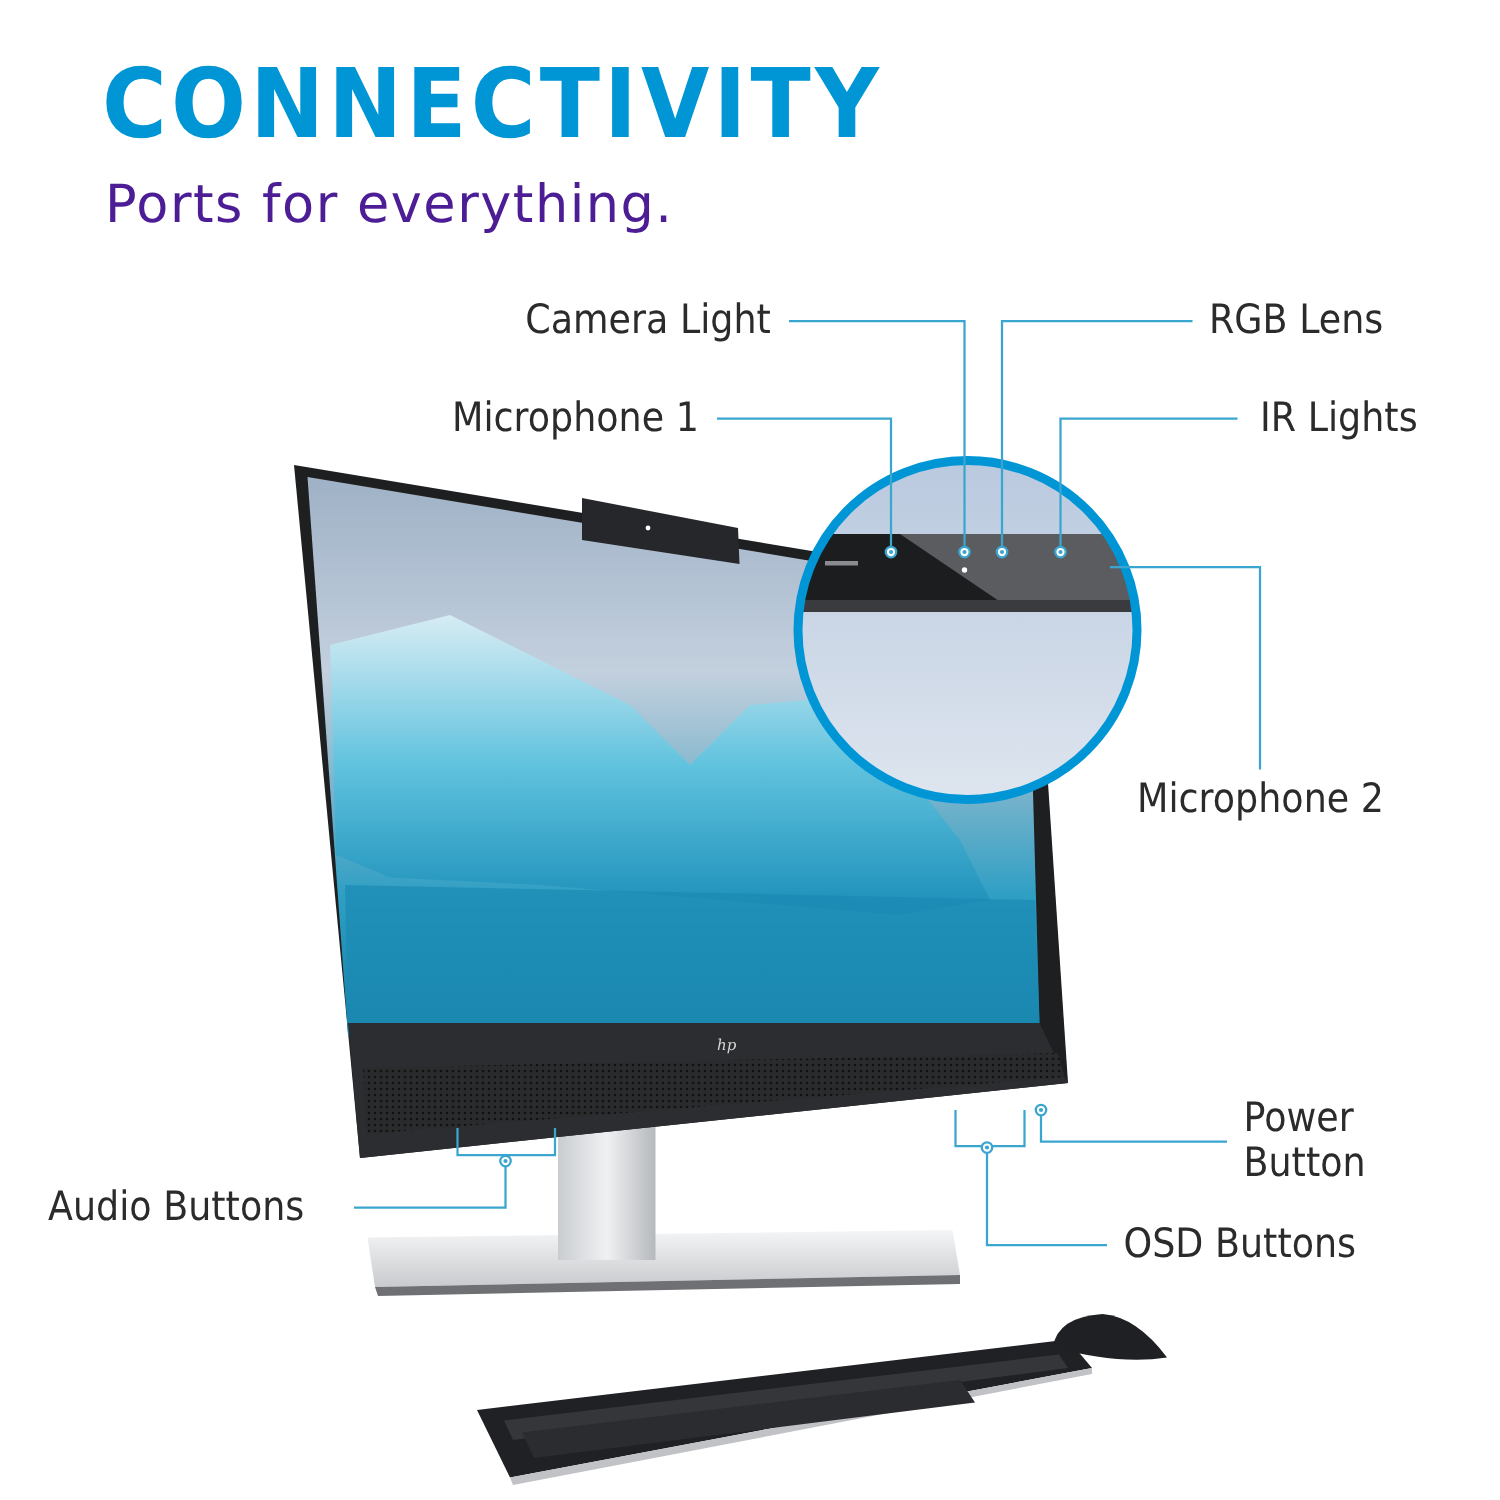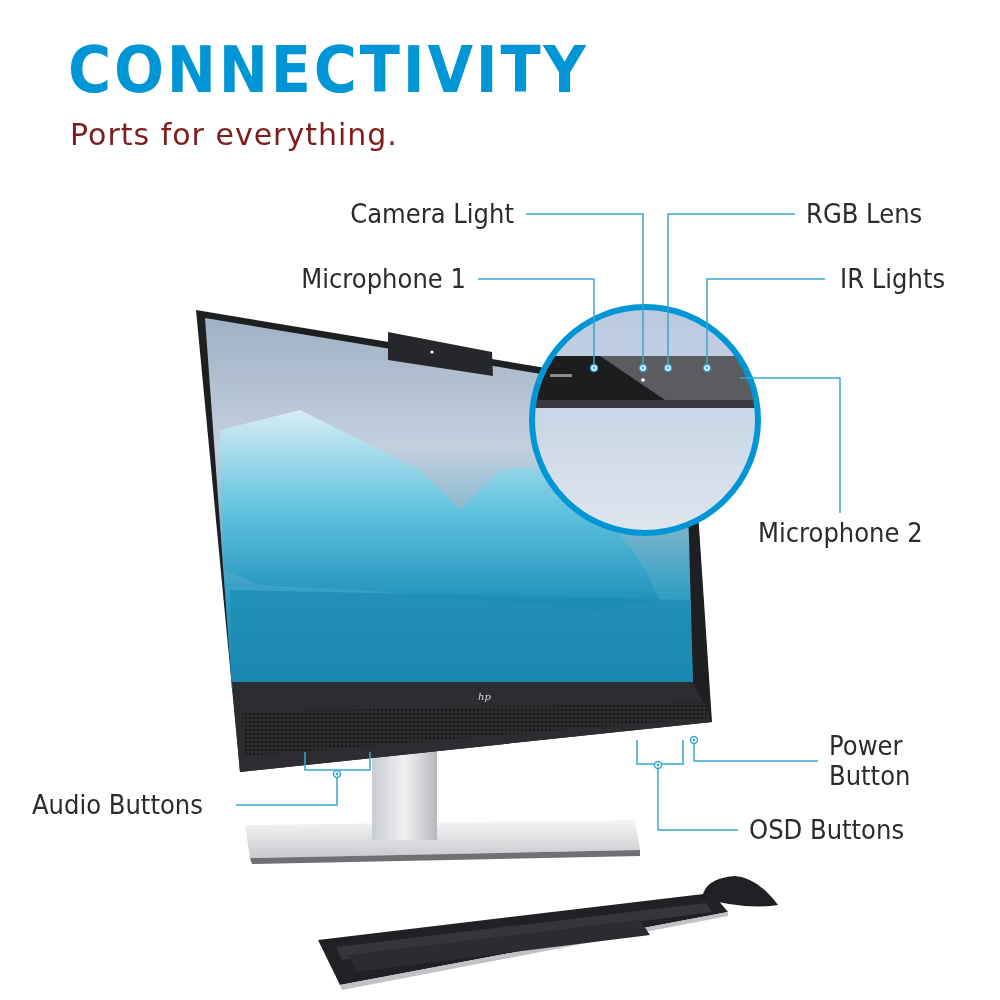--- a/index.html
+++ b/index.html
@@ -3,21 +3,21 @@
 <meta charset="utf-8">
 <style>
   html, body { margin: 0; padding: 0; background: #ffffff; }
   body { width: 1000px; height: 1000px; position: relative; overflow: hidden;
          font-family: "DejaVu Sans", "Liberation Sans", sans-serif; }
   .title { position: absolute; left: 68px; top: 38px; margin: 0;
            font-family: "DejaVu Sans", sans-serif; font-weight: bold;
            font-size: 64px; letter-spacing: 3px; color: #0096d6; line-height: 1;
            transform: scaleX(0.92); transform-origin: left top; }
   .subtitle { position: absolute; left: 70px; top: 120px; margin: 0;
-              font-size: 30px; color: #7f1d1d; letter-spacing: 1px; line-height: 1; }
+              font-size: 35px; color: #4c1d95; letter-spacing: 1px; line-height: 1; }
   .label { position: absolute; font-size: 27px; color: #2b2b2b; line-height: 1.1;
            white-space: nowrap; font-family: "DejaVu Sans", sans-serif;
            transform: scaleX(0.9); }
   .label.right { transform-origin: right top; text-align: right; }
   .label.left { transform-origin: left top; }
   svg.art { position: absolute; left: 0; top: 0; }
 </style>
 </head>
 <body>
 

